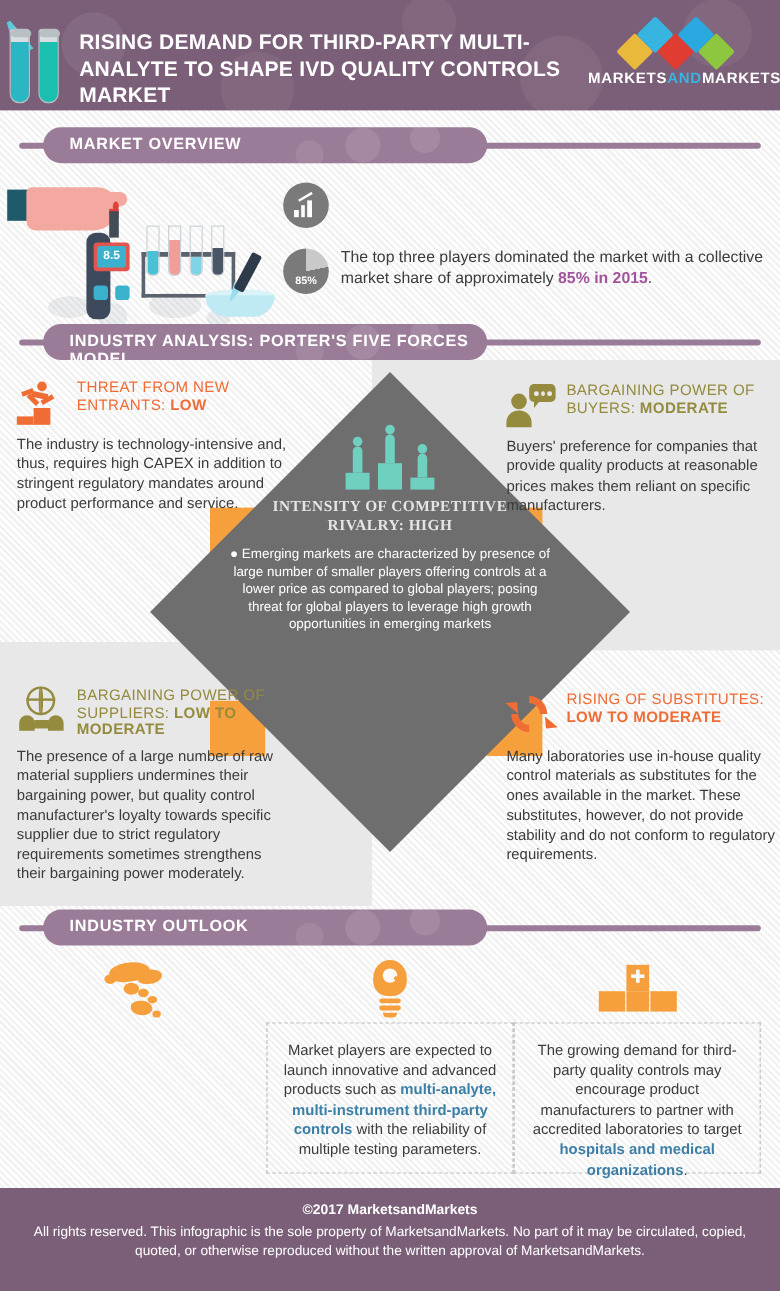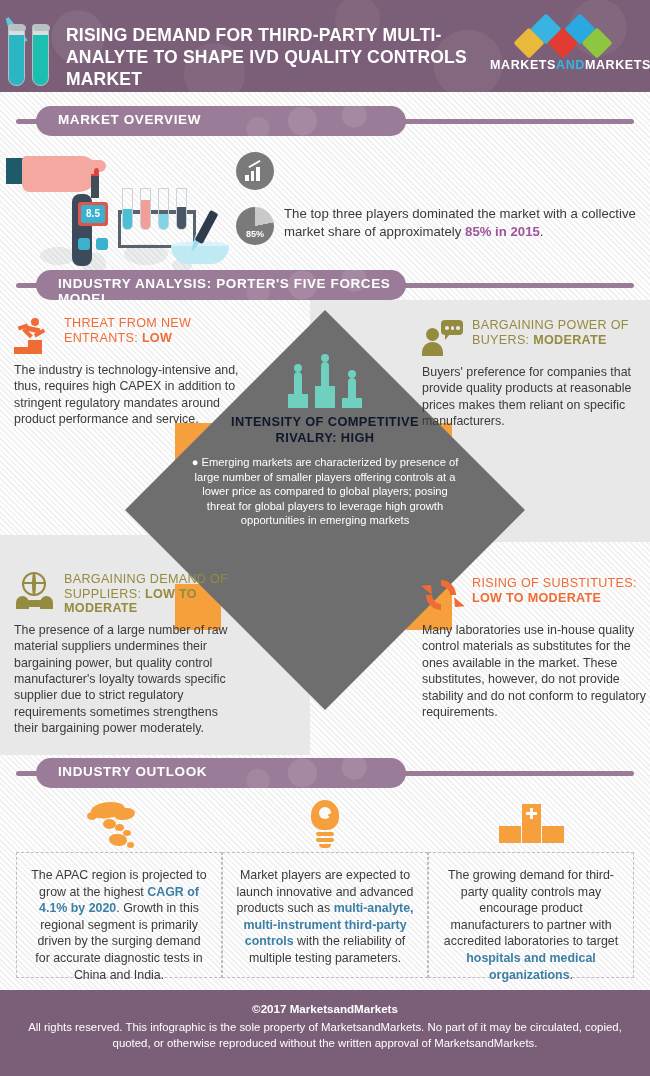--- a/index.html
+++ b/index.html
@@ -178,22 +178,22 @@
   .pod-block.r { left: 54px; width: 20px; height: 10px; }
   .pod-fig { position: absolute; width: 8px; background: #6fd0c0; border-radius: 4px 4px 0 0; }
   .pod-fig.l { left: 6px; bottom: 14px; height: 22px; }
   .pod-fig.c { left: 33px; bottom: 22px; height: 24px; }
   .pod-fig.r { left: 60px; bottom: 10px; height: 20px; }
   .pod-head { position: absolute; width: 8px; height: 8px; border-radius: 50%; background: #6fd0c0; }
   .pod-head.l { left: 6px; bottom: 36px; }
   .pod-head.c { left: 33px; bottom: 46px; }
   .pod-head.r { left: 60px; bottom: 30px; }
   .ff-dia-title {
-    color: #0f172a; font-size: 12.8px; font-weight: bold; line-height: 16px;
-    letter-spacing: .4px; padding: 0 60px; margin-bottom: 9px;
+    color: #e5e5e5; font-size: 12.8px; font-weight: bold; line-height: 16px;
+    letter-spacing: .4px; padding: 0 60px; margin-bottom: 9px; font-family: Liberation Serif, serif;
   }
   .ff-bullets { padding: 0 62px; }
   .ff-bullets p {
     color: #ffffff; font-size: 11.2px; line-height: 14.6px; margin-bottom: 9px;
   }
 
   .ff-box { position: absolute; width: 228px; }
   .ff-box.tl { left: 14px; top: 16px; }
   .ff-box.tr { left: 422px; top: 18px; }
   .ff-box.bl { left: 14px; top: 272px; }
@@ -454,21 +454,21 @@
     <div class="ff-box bl ff-olive">
       <div class="ff-head">
         <div class="ff-icon ic-sup">
           <span class="globe"></span>
             <span class="mer"></span>
             <span class="eq"></span>
           <span class="hl1"></span>
             <span class="hr1"></span>
             <span class="shake"></span>
         </div>
-        <h3><span>BARGAINING DEMAND OF SUPPLIERS: </span><b>LOW TO MODERATE</b></h3>
+        <h3><span>BARGAINING POWER OF SUPPLIERS: </span><b>LOW TO MODERATE</b></h3>
       </div>
       <div class="ff-body">The presence of a large number of raw material suppliers undermines their bargaining power, but quality control manufacturer's loyalty towards specific supplier due to strict regulatory requirements sometimes strengthens their bargaining power moderately.</div>
     </div>
 
     <div class="ff-box br ff-orange">
       <div class="ff-head">
         <div class="ff-icon ic-sub">
           <span class="ring"></span>
             <span class="a1"></span>
             <span class="a2"></span>
@@ -510,23 +510,20 @@
       <div class="hosp">
         <i class="tower"></i>
           <i class="cross-v"></i>
           <i class="cross-h"></i>
         <i class="wl"></i>
           <i class="wc"></i>
           <i class="wr"></i>
       </div>
     </div>
 
-    <div class="out-col c1">
-      <div class="out-text"><span>The APAC region is projected to grow at the highest </span><span class="hl2">CAGR of 4.1% by 2020</span><span>. Growth in this regional segment is primarily driven by the surging demand for accurate diagnostic tests in China and India.</span></div>
-    </div>
     <div class="out-col c2">
       <div class="out-text"><span>Market players are expected to launch innovative and advanced products such as </span><span class="hl2">multi-analyte, multi-instrument third-party controls</span><span> with the reliability of multiple testing parameters.</span></div>
     </div>
     <div class="out-col c3">
       <div class="out-text"><span>The growing demand for third-party quality controls may encourage product manufacturers to partner with accredited laboratories to target </span><span class="hl2">hospitals and medical organizations</span><span>.</span></div>
     </div>
   </div>
 
   <div class="footer">
     <div class="cpy">©2017 MarketsandMarkets</div>

